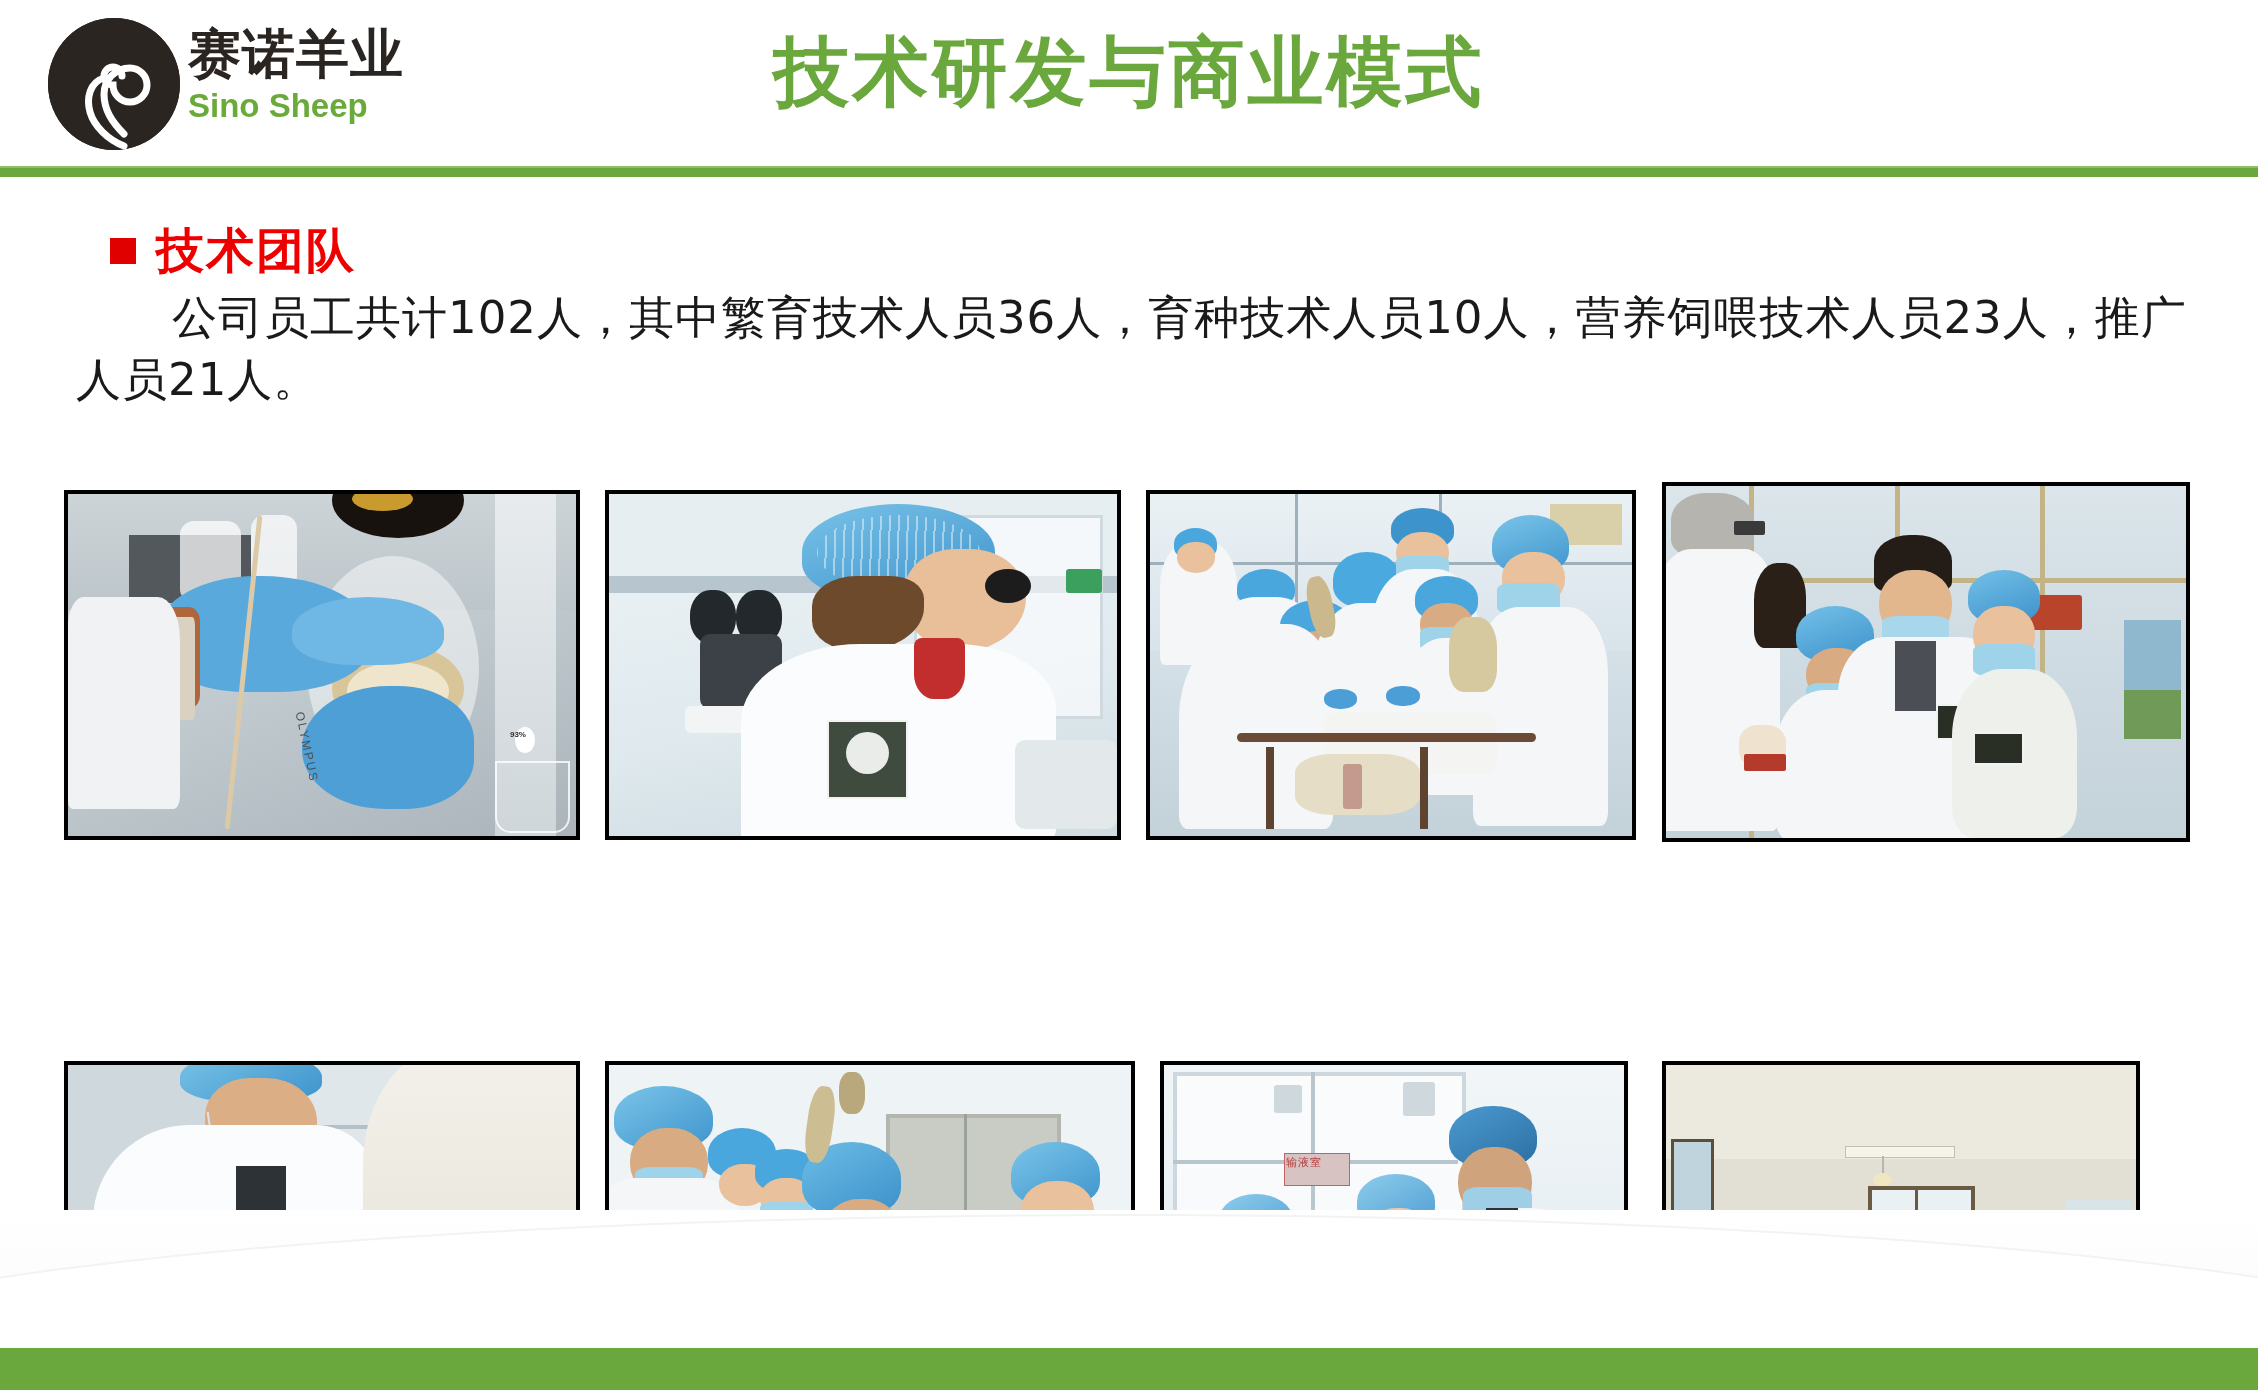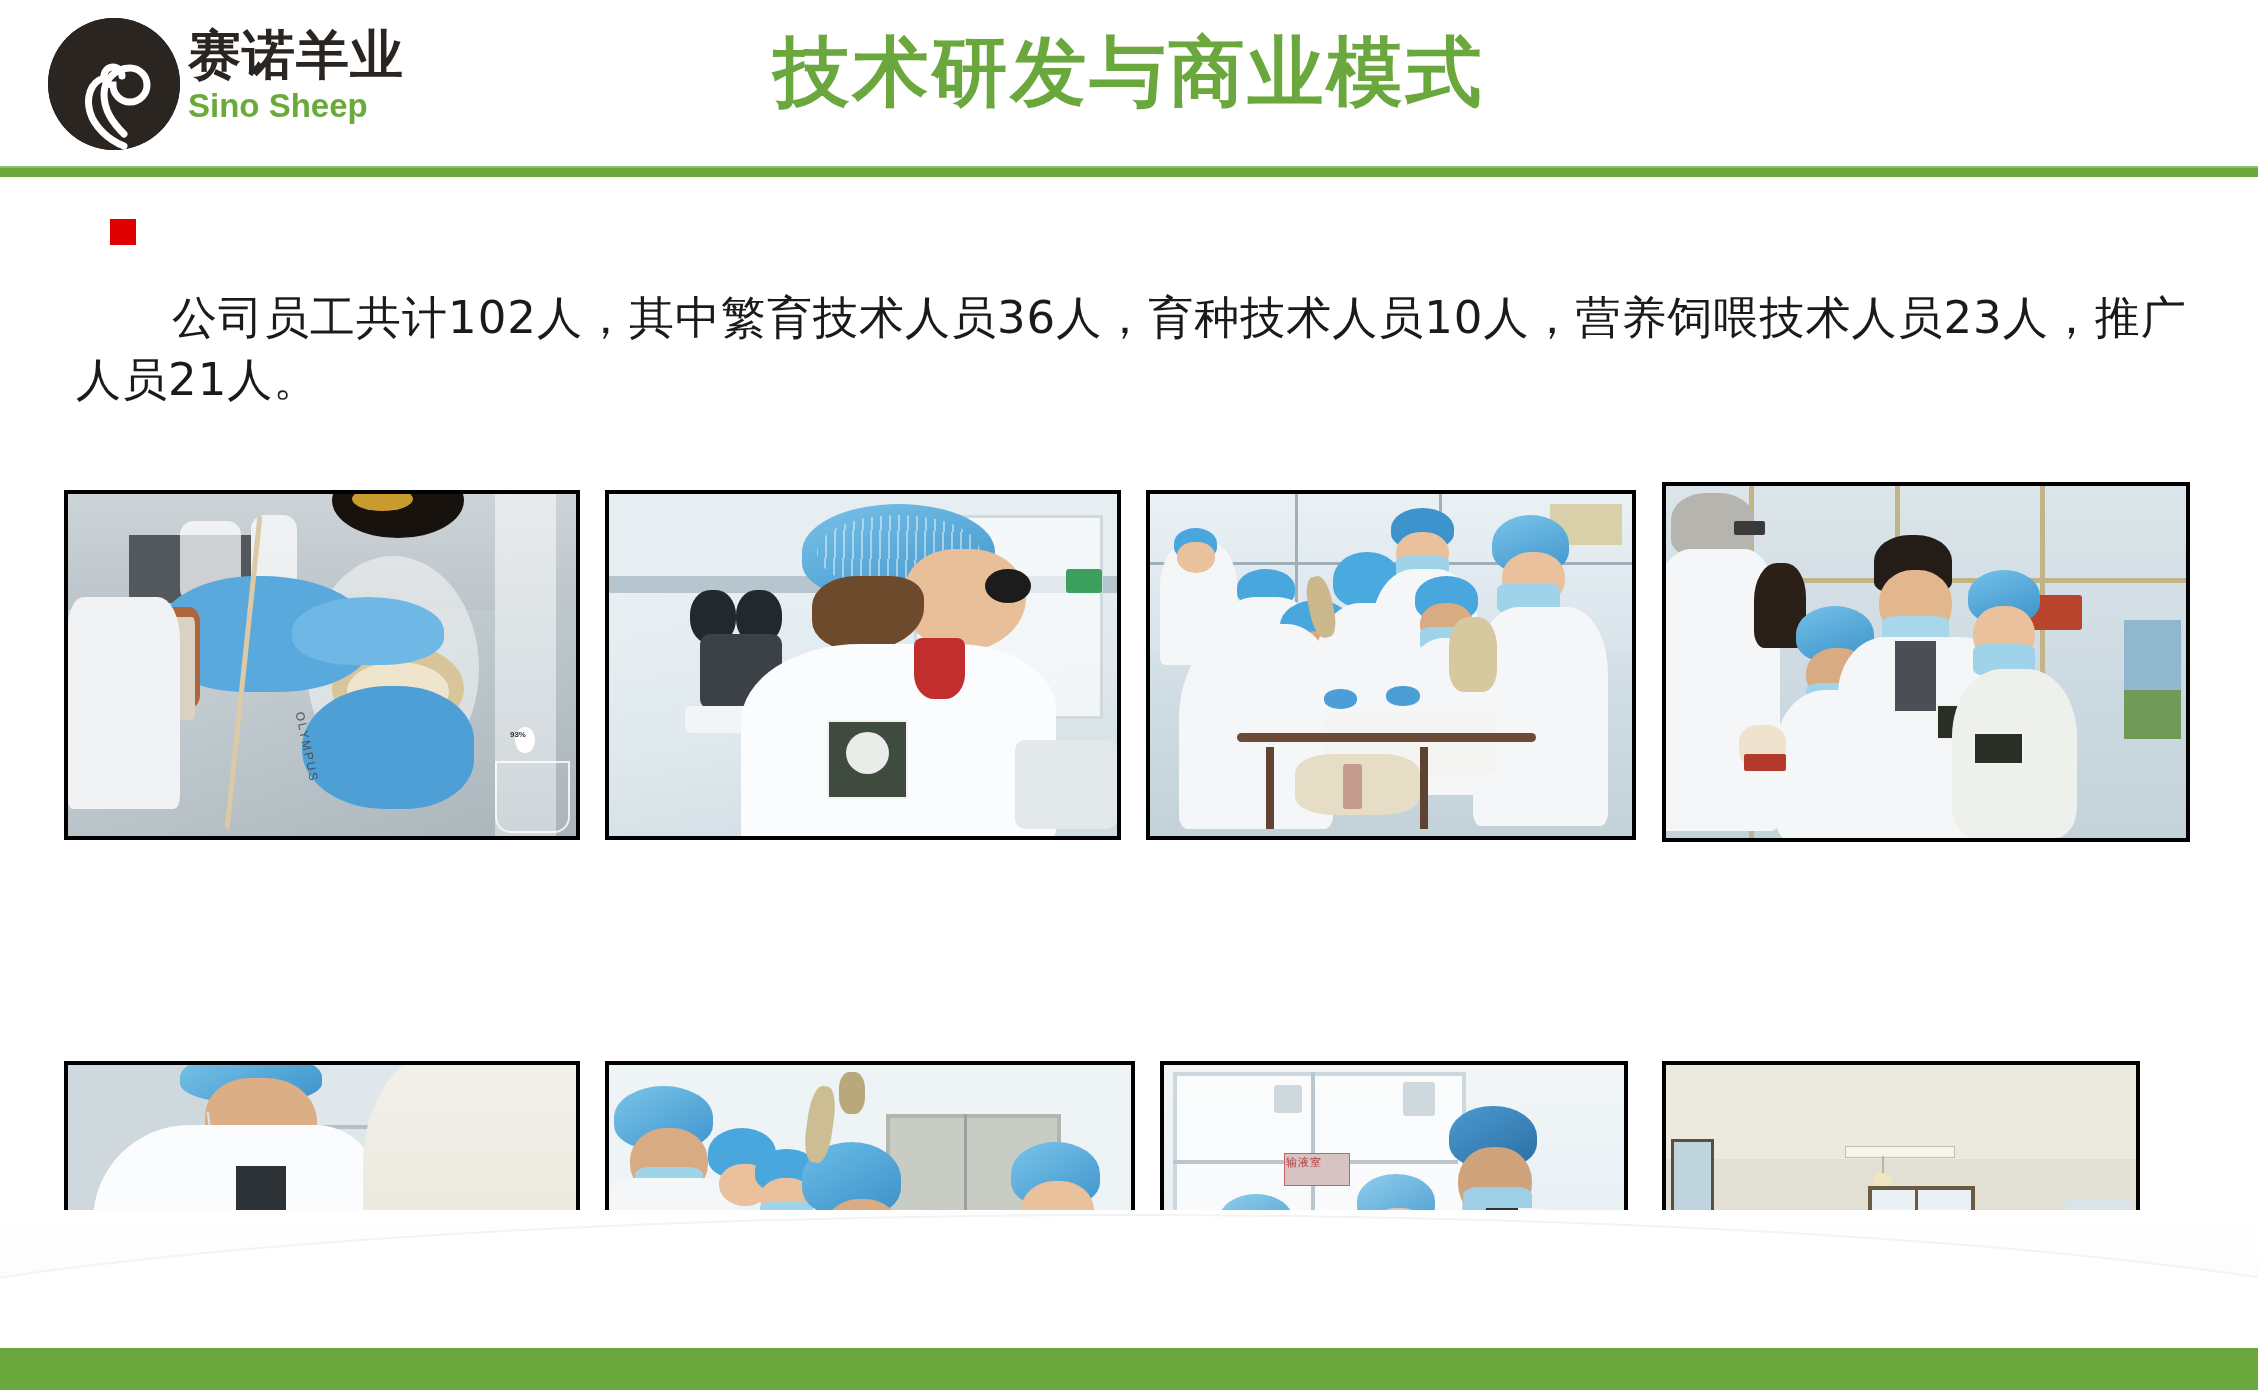--- a/index.html
+++ b/index.html
@@ -40,21 +40,21 @@
     position: absolute;
     left: 140px; top: 16px;
     width: 280px;
   }
   #logo-cn {
     font-size: 53px;
     font-weight: bold;
     color: #2b2522;
     letter-spacing: 1px;
     line-height: 1.08;
-    font-family: Liberation Sans, sans-serif;
+    font-family: Liberation Serif, serif;
   }
   #logo-en {
     font-size: 33px;
     font-weight: bold;
     color: #6aaa3a;
     letter-spacing: 0px;
     margin-top: 4px;
     font-family: "Liberation Sans", sans-serif;
   }
   #slide-title {
@@ -187,20 +187,21 @@
   </div>
 
   <div id="slide-title">技术研发与商业模式</div>
   <div id="header-rule"></div>
 </div>
 
 <div id="content">
 
   <div id="bullet-row">
     <div id="bullet-square"></div>
+    <div id="bullet-label">技术团队</div>
   </div>
 
   <div id="paragraph">公司员工共计102人，其中繁育技术人员36人，育种技术人员10人，营养饲喂技术人员23人，推广人员21人。</div>
 
   <div class="photo" style="left:64px; top:313px; width:516px; height:350px;">
     <div class="scene" style="background:linear-gradient(160deg,#d7dde0 0%,#c3ccd1 45%,#aab4ba 100%);">
       <div class="wall" style="left:0;top:0;width:100%;height:34%;background:linear-gradient(180deg,#cdd4d8,#bcc5ca);"></div>
       <div style="position:absolute;left:52%;top:-9%;width:26%;height:22%;border-radius:50%;background:#17120d;"></div>
       <div style="position:absolute;left:56%;top:-2%;width:12%;height:7%;border-radius:50%;background:#c99a2e;"></div>
       <div class="frame" style="left:12%;top:12%;width:24%;height:20%;background:#53585c;"></div>

